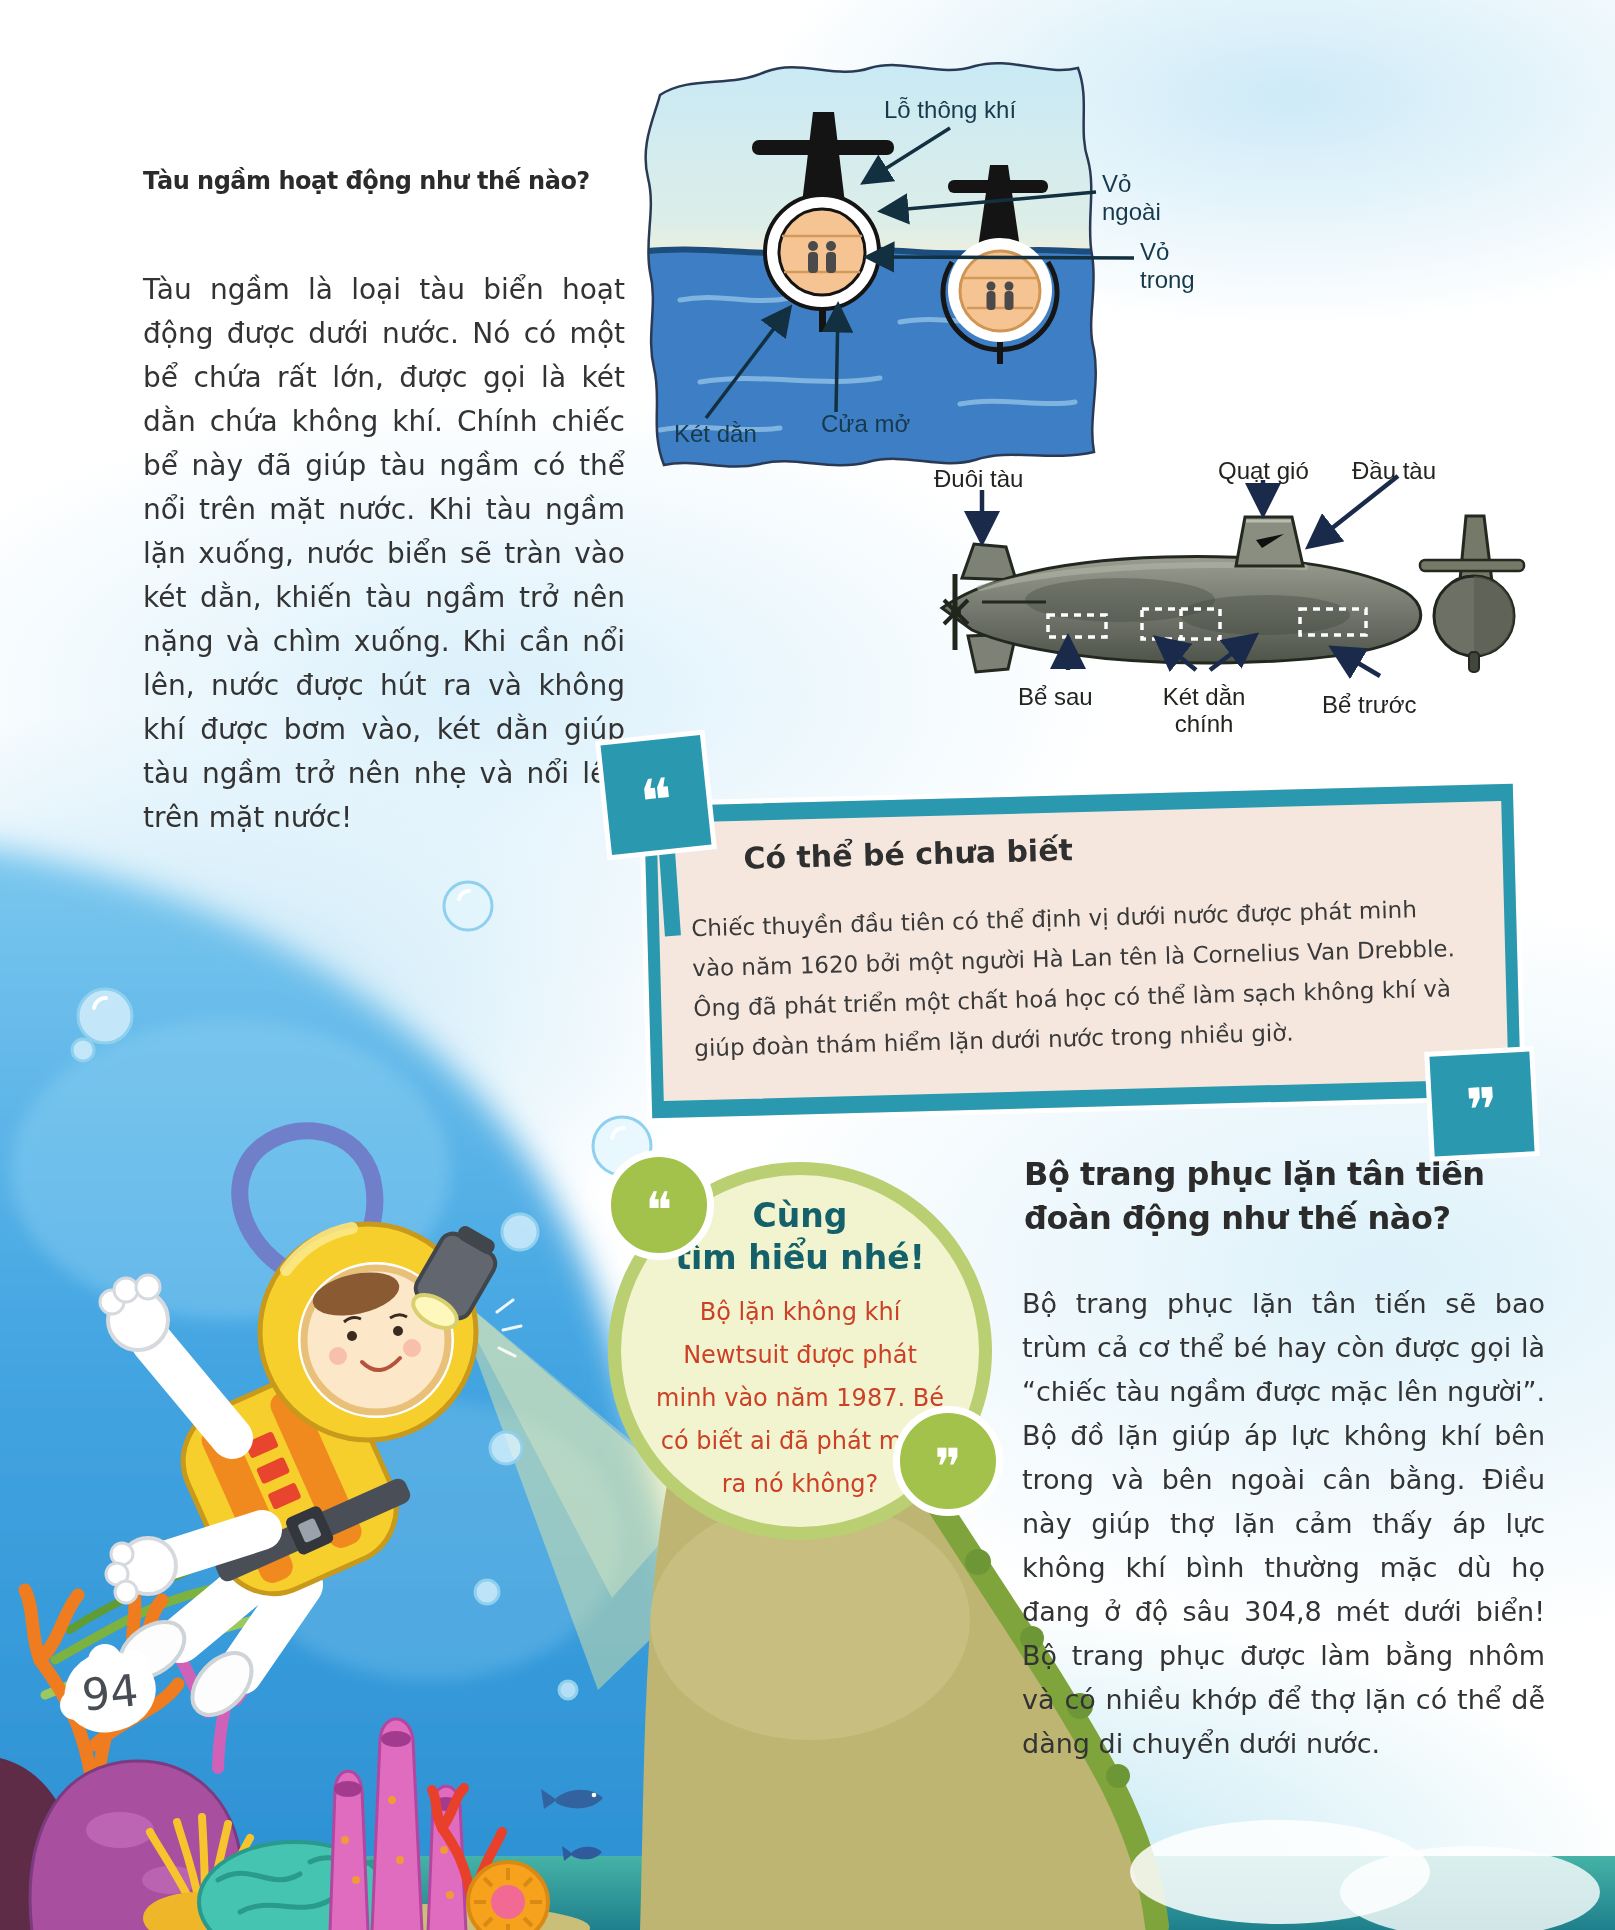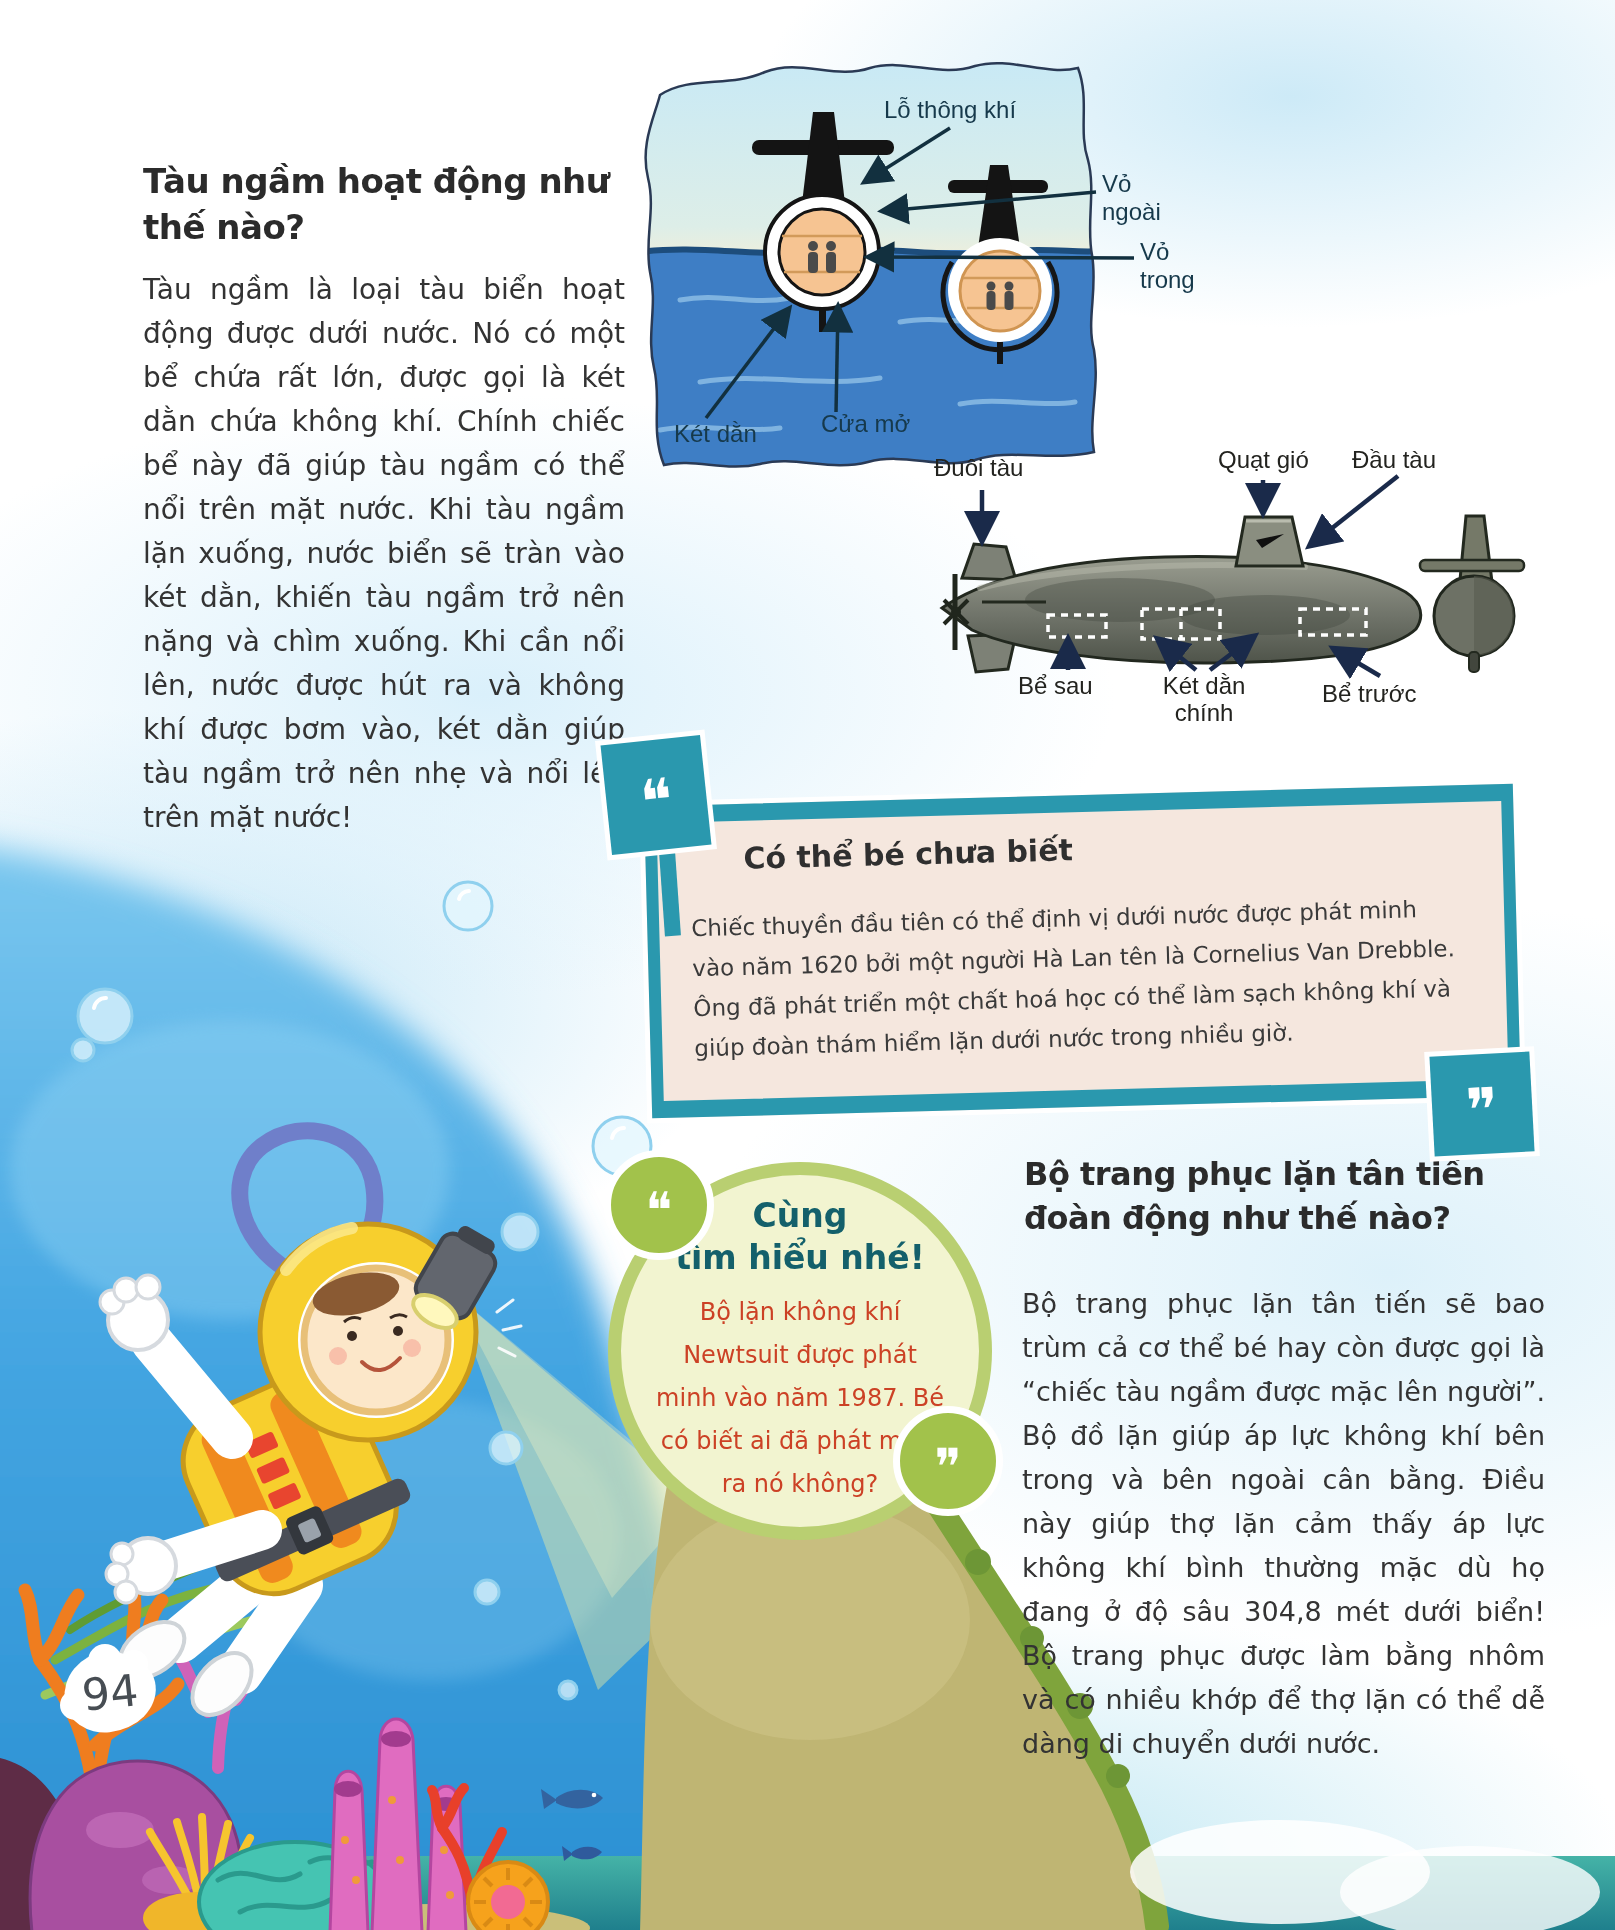--- a/index.html
+++ b/index.html
@@ -10,24 +10,24 @@
       radial-gradient(ellipse 760px 330px at 80% 5%, #cdeaf7 0%, rgba(205,234,247,0) 70%),
       radial-gradient(ellipse 900px 430px at 30% 36%, #daf0fb 0%, rgba(218,240,251,0) 70%),
       radial-gradient(ellipse 820px 420px at 10% 52%, #bfe4f6 0%, rgba(191,228,246,0) 70%),
       radial-gradient(ellipse 950px 520px at 86% 66%, #ddf1fa 0%, rgba(221,241,250,0) 72%),
       radial-gradient(ellipse 900px 380px at 62% 97%, #c2e8f3 0%, rgba(194,232,243,0) 70%),
       #ffffff;
   }
   .abs{position:absolute;}
   svg{display:block;}
   
-  .h1{font-weight:bold;color:#2b2b2b;font-size:34px;line-height:46px;letter-spacing:-0.5px;}
+  .h1{font-weight:bold;color:#2b2b2b;font-size:24px;line-height:46px;letter-spacing:-0.5px;}
   .body-text{font-size:28px;line-height:44px;text-align:justify;color:#333;}
   .diag-label{font-family:"Liberation Sans","DejaVu Sans",sans-serif;font-size:24px;color:#16394b;line-height:28px;}
-  .diag-label2{font-family:"Liberation Sans","DejaVu Sans",sans-serif;font-size:24px;color:#23231f;line-height:27px;}
+  .diag-label2{font-family:"Liberation Sans","DejaVu Sans",sans-serif;font-size:24px;color:#23231f;line-height:27px;margin-top:11px;}
   
   .fact-box{
     left:648px;top:795px;width:845px;height:278px;
     background:#f5e7de;border:12px solid #2a98ae;border-top-width:17px;border-bottom-width:17px;
     transform:rotate(-1.5deg);box-shadow:0 0 0 5px #ffffff;
   }
   .fact-title{position:absolute;left:86px;top:20px;font-weight:bold;font-size:30px;color:#2f2f2f;}
   .fact-body{position:absolute;left:32px;top:86px;width:764px;font-size:23px;line-height:40px;color:#3a3a3a;}
   .quote-badge{display:flex;align-items:center;justify-content:center;color:#fff;}
   .q-square{width:100px;height:110px;background:#2a98ae;box-shadow:0 0 0 5px #fff;font-size:60px;}

